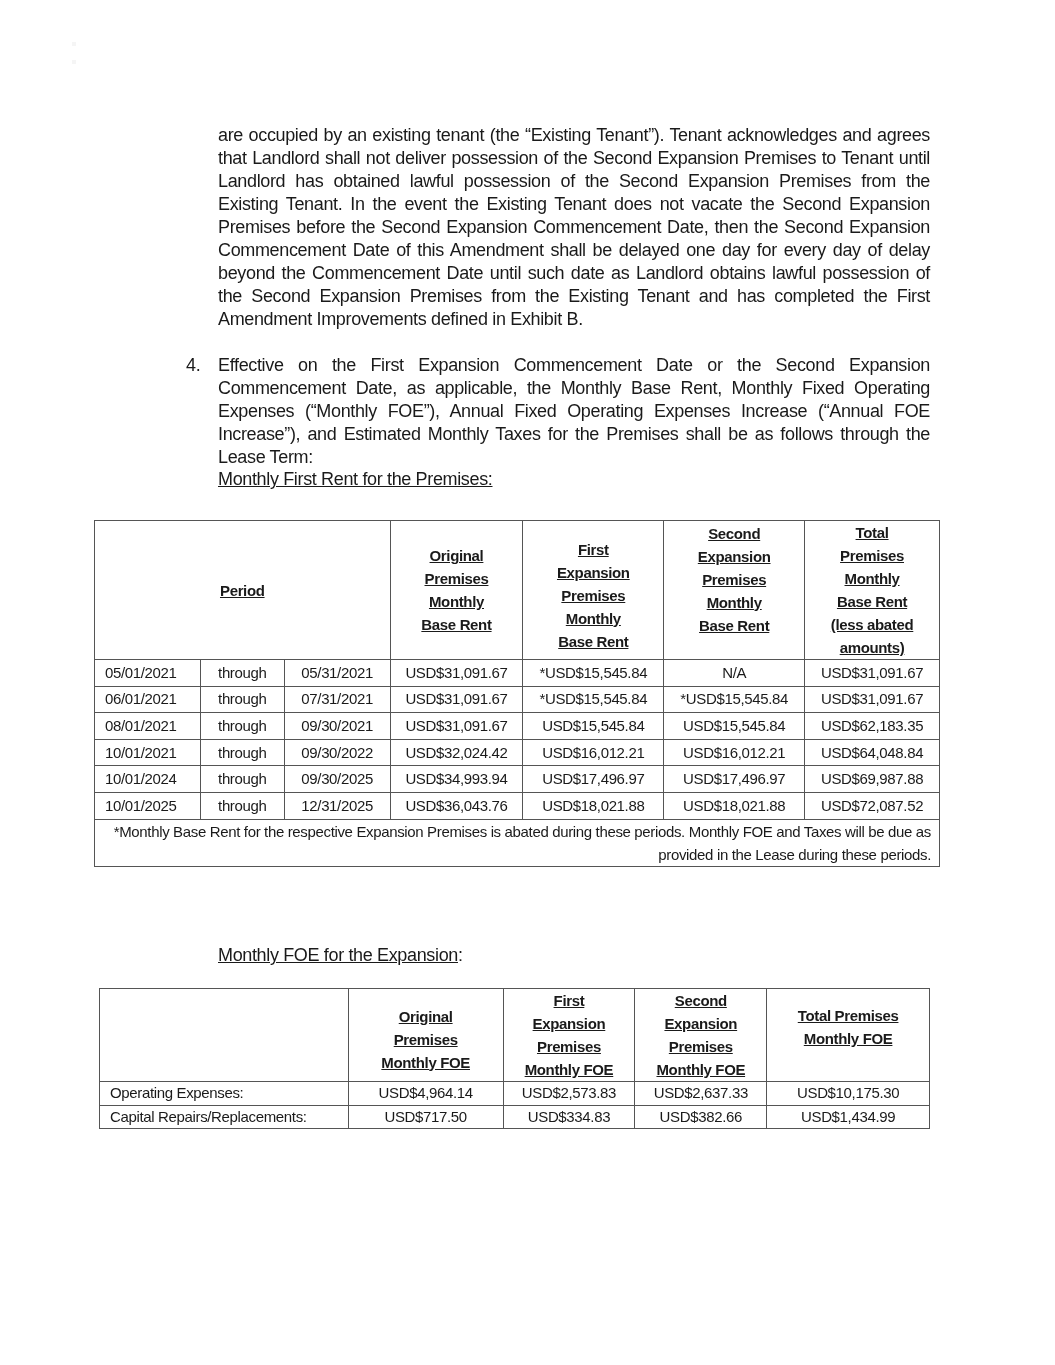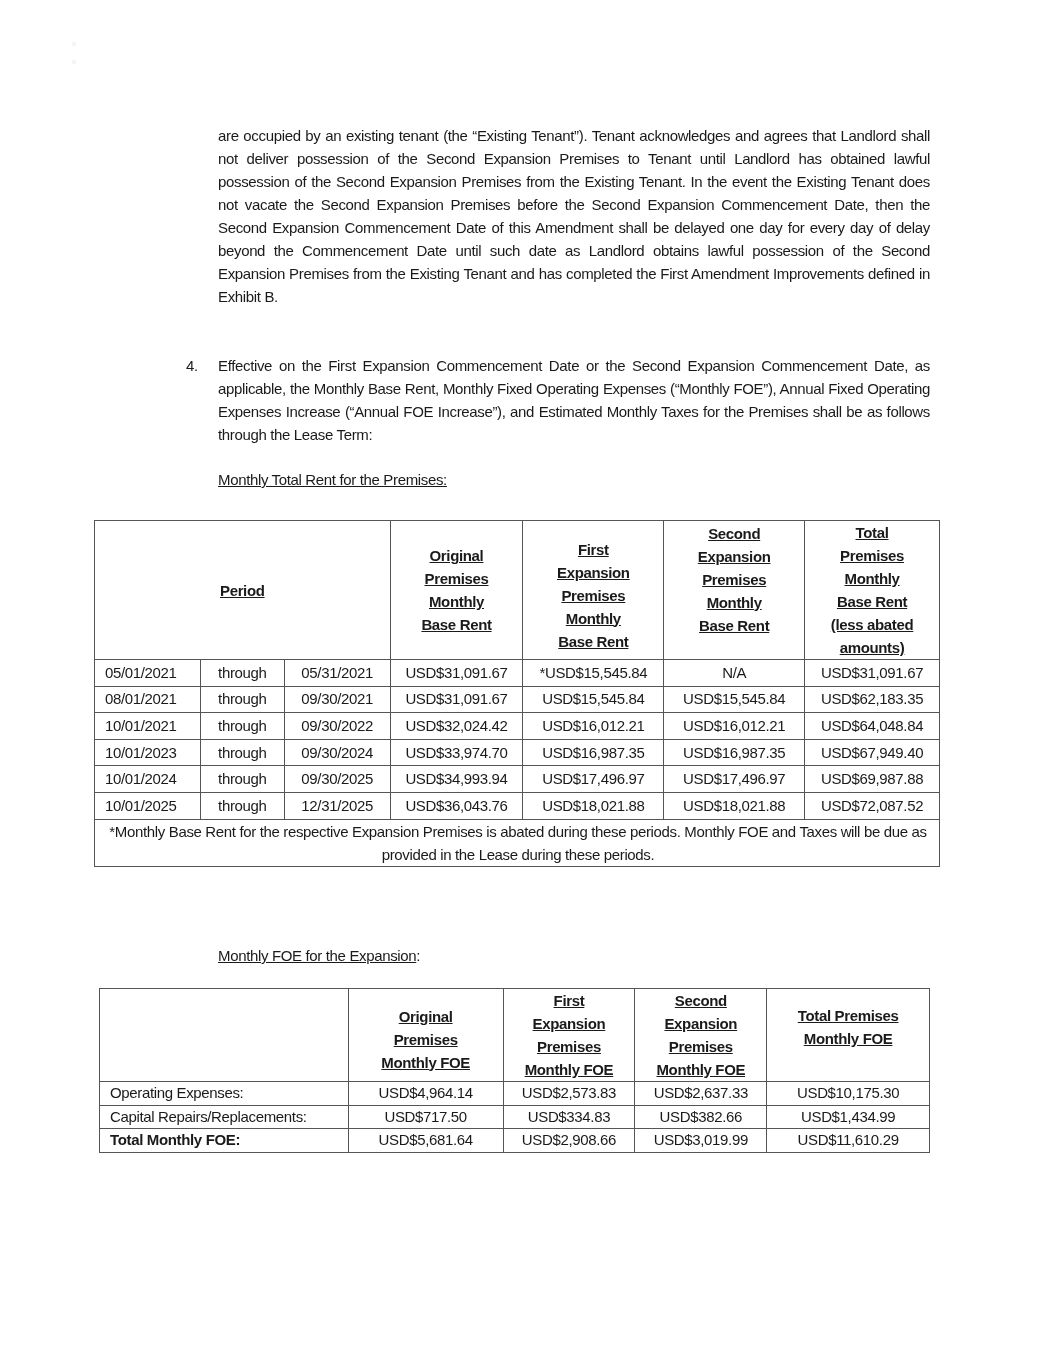--- a/index.html
+++ b/index.html
@@ -3,21 +3,21 @@
 <meta charset="utf-8">
 <style>
   html, body { margin: 0; padding: 0; background: #ffffff; }
   body {
     width: 1055px; height: 1365px; position: relative; overflow: hidden;
     font-family: "Liberation Sans Narrow", "Liberation Sans", sans-serif;
     color: #1a1a1a;
   }
   .page-text {
     font-family: "Liberation Sans", sans-serif;
-    font-size: 15px;
+    font-size: 18px;
     line-height: 23px;
     letter-spacing: -0.35px;
   }
   .para {
     position: absolute; left: 218px; width: 712px;
     text-align: justify; text-align-last: left;
   }
   #para-top { top: 124px; }
   #para-4 { top: 354px; }
   .para-num { position: absolute; left: 186px; top: 354px; }
@@ -25,39 +25,39 @@
     position: absolute; left: 218px; text-decoration: underline;
   }
   #label-rent { top: 468px; }
   #label-foe { top: 944px; }
   table { border-collapse: collapse; position: absolute; font-family: "Liberation Sans", sans-serif; font-size: 15px; letter-spacing: -0.35px; }
   td, th { border: 1px solid #555; padding: 0 4px; }
   th { font-weight: bold; text-decoration: underline; line-height: 23px; vertical-align: middle; }
   #rent-table { left: 94px; top: 520px; width: 846px; }
   #rent-table td { height: 25.6px; line-height: 22px; text-align: center; white-space: nowrap; }
   #rent-table td.date { text-align: left; padding-left: 10px; }
-  #rent-table td.note { text-align: center; white-space: normal; padding: 0 8px 0 10px; line-height: 23px; height: auto; }
+  #rent-table td.note { text-align: right; white-space: normal; padding: 0 8px 0 10px; line-height: 23px; height: auto; }
   #foe-table { left: 99px; top: 988px; width: 831px; }
   #foe-table td { height: 22.5px; line-height: 22px; text-align: center; white-space: nowrap; }
   #foe-table td.label { text-align: left; padding-left: 10px; }
   .bold { font-weight: bold; }
   .ghost { position: absolute; left: 72px; top: 32px; width: 70px; height: 6px; opacity: 0.08; }
   .ghost span { display:inline-block; width: 4px; height: 4px; background:#888; margin-right: 50px; }
 </style>
 </head>
 <body>
 
 <div class="ghost"><span></span><span></span></div>
 
 <div class="page-text para" id="para-top">are occupied by an existing tenant (the “Existing Tenant”).  Tenant acknowledges and agrees that Landlord shall not deliver possession of the Second Expansion Premises to Tenant until Landlord has obtained lawful possession of the Second Expansion Premises from the Existing Tenant.  In the event the Existing Tenant does not vacate the Second Expansion Premises before the Second Expansion Commencement Date, then the Second Expansion Commencement Date of this Amendment shall be delayed one day for every day of delay beyond the Commencement Date until such date as Landlord obtains lawful possession of  the Second Expansion Premises from the Existing Tenant and has completed the First Amendment Improvements defined in Exhibit B.</div>
 
 <div class="page-text para-num">4.</div>
 <div class="page-text para" id="para-4">Effective on the First Expansion Commencement Date or the Second Expansion Commencement Date, as applicable, the Monthly Base Rent, Monthly Fixed Operating Expenses (“Monthly FOE”),  Annual Fixed Operating Expenses Increase (“Annual FOE Increase”), and Estimated Monthly Taxes for the Premises shall be as follows through the Lease Term:</div>
 
-<div class="page-text section-label" id="label-rent">Monthly Total Rent for the Premises:</div>
+<div class="page-text section-label" id="label-rent">Monthly First Rent for the Premises:</div>
 
 <table id="rent-table">
   <colgroup>
     <col style="width:106px">
       <col style="width:84px">
       <col style="width:106px">
     <col style="width:133px">
       <col style="width:141px">
       <col style="width:141px">
       <col style="width:135px">
@@ -83,45 +83,45 @@
     <tr>
       <td class="date">05/01/2021</td>
       <td>through</td>
       <td>05/31/2021</td>
       <td>USD$31,091.67</td>
       <td>*USD$15,545.84</td>
       <td>N/A</td>
       <td>USD$31,091.67</td>
     </tr>
     <tr>
+      <td class="date">06/01/2021</td>
+      <td>through</td>
+      <td>07/31/2021</td>
+      <td>USD$31,091.67</td>
+      <td>*USD$15,545.84</td>
+      <td>*USD$15,545.84</td>
+      <td>USD$31,091.67</td>
+    </tr>
+    <tr>
       <td class="date">08/01/2021</td>
       <td>through</td>
       <td>09/30/2021</td>
       <td>USD$31,091.67</td>
       <td>USD$15,545.84</td>
       <td>USD$15,545.84</td>
       <td>USD$62,183.35</td>
     </tr>
     <tr>
       <td class="date">10/01/2021</td>
       <td>through</td>
       <td>09/30/2022</td>
       <td>USD$32,024.42</td>
       <td>USD$16,012.21</td>
       <td>USD$16,012.21</td>
       <td>USD$64,048.84</td>
-    </tr>
-    <tr>
-      <td class="date">10/01/2023</td>
-      <td>through</td>
-      <td>09/30/2024</td>
-      <td>USD$33,974.70</td>
-      <td>USD$16,987.35</td>
-      <td>USD$16,987.35</td>
-      <td>USD$67,949.40</td>
     </tr>
     <tr>
       <td class="date">10/01/2024</td>
       <td>through</td>
       <td>09/30/2025</td>
       <td>USD$34,993.94</td>
       <td>USD$17,496.97</td>
       <td>USD$17,496.97</td>
       <td>USD$69,987.88</td>
     </tr>
@@ -175,21 +175,14 @@
       <td>USD$2,637.33</td>
       <td>USD$10,175.30</td>
     </tr>
     <tr>
       <td class="label">Capital Repairs/Replacements:</td>
       <td>USD$717.50</td>
       <td>USD$334.83</td>
       <td>USD$382.66</td>
       <td>USD$1,434.99</td>
     </tr>
-    <tr>
-      <td class="label bold">Total Monthly FOE:</td>
-      <td>USD$5,681.64</td>
-      <td>USD$2,908.66</td>
-      <td>USD$3,019.99</td>
-      <td>USD$11,610.29</td>
-    </tr>
   </tbody>
 </table>
 
 </body></html>

